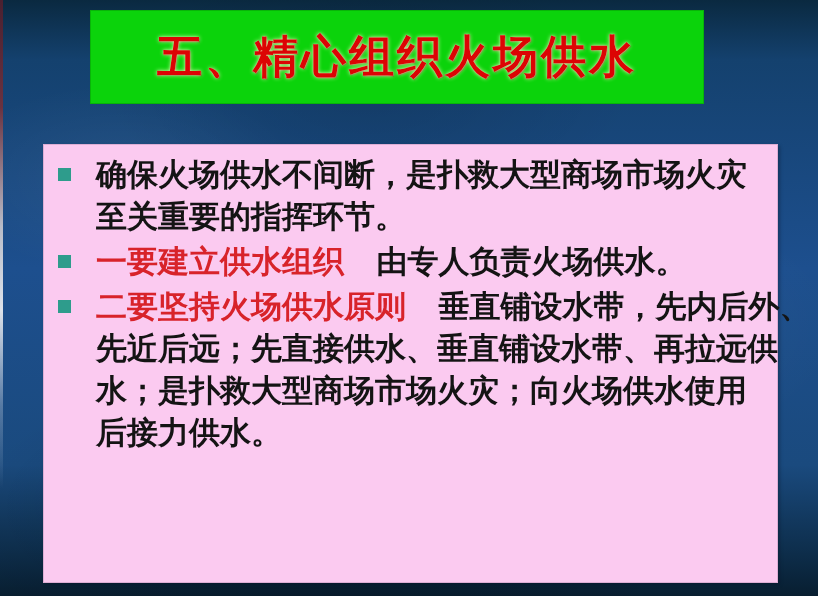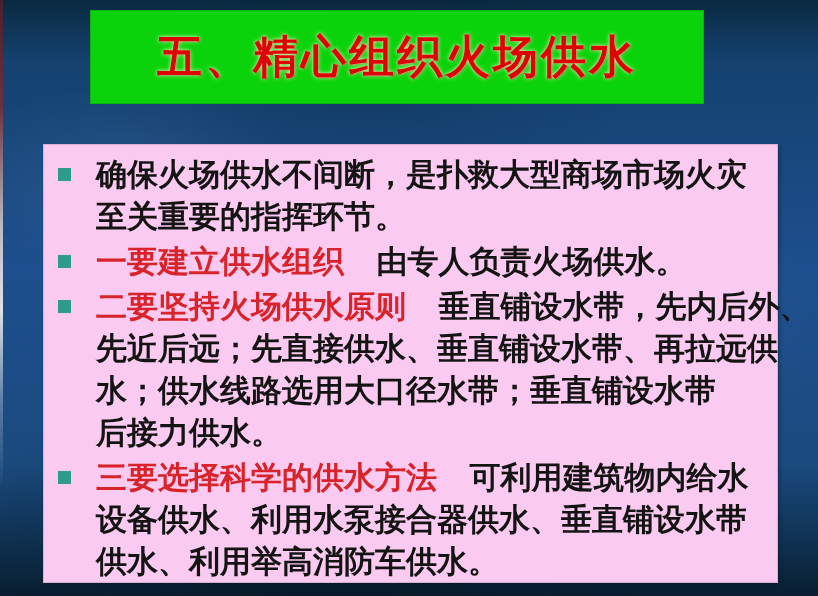--- a/index.html
+++ b/index.html
@@ -110,24 +110,18 @@
         <div class="line">至关重要的指挥环节。</div>
       </div>
       <div class="bullet-item">
         <span class="bullet-marker"></span>
         <div class="line"><span class="lead">一要建立供水组织</span><span class="rest">由专人负责火场供水。</span></div>
       </div>
       <div class="bullet-item">
         <span class="bullet-marker"></span>
         <div class="line"><span class="lead">二要坚持火场供水原则</span><span class="rest">垂直铺设水带，先内后外、</span></div>
         <div class="line">先近后远；先直接供水、垂直铺设水带、再拉远供</div>
-        <div class="line">水；供水线路选用大口径水带；垂直铺设水带</div>
+        <div class="line">水；是扑救大型商场市场火灾；向火场供水使用</div>
         <div class="line">后接力供水。</div>
-      </div>
-      <div class="bullet-item">
-        <span class="bullet-marker"></span>
-        <div class="line"><span class="lead">三要选择科学的供水方法</span><span class="rest">可利用建筑物内给水</span></div>
-        <div class="line">设备供水、利用水泵接合器供水、垂直铺设水带</div>
-        <div class="line">供水、利用举高消防车供水。</div>
       </div>
     </div>
 
 </div>
 
 </body></html>

